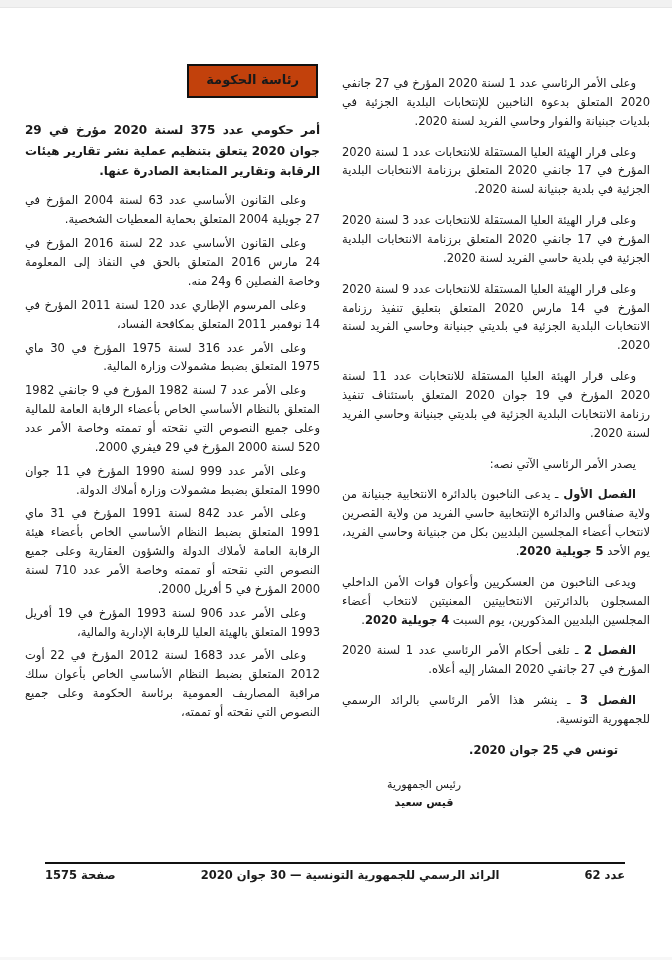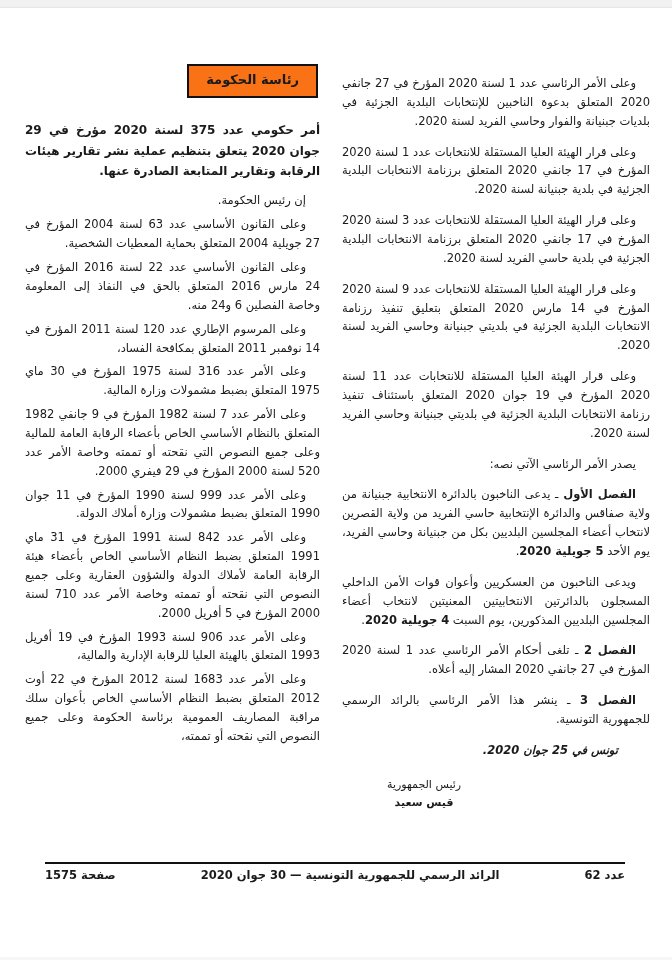--- a/index.html
+++ b/index.html
@@ -23,29 +23,29 @@
   .content{
     position:absolute;top:60px;right:22px;left:25px;
     display:flex;gap:22px;direction:rtl;
     align-items:flex-start;
   }
   .col{font-size:11.5px;line-height:1.64;text-align:justify;}
   .col-first{width:308px;padding-top:14px;}   
   .col-second{width:295px;padding-top:4px;}   
   .para{text-indent:14px;margin:0 0 12px 0;}
   .col-second .para{margin-bottom:5px;}
-  .para.dateline{text-indent:32px;margin-top:12px;font-style:italic;}
+  .para.dateline{text-indent:32px;margin-top:12px;}
   .b{font-weight:bold;}
   .section-box{
     width:fit-content;
     margin:0 2px 0 auto;      
     border:2px solid #111;
     padding:3px 17px 6px 17px;
     font-weight:bold;font-size:13px;
-    background:#f97316;
+    background:#c2410c;
     text-indent:0;
   }
   .decree-title{
     margin:22px 0 10px 0;
     font-weight:bold;
     font-size:12px;
     line-height:1.7;
     text-align:justify;
   }
   .signature{
@@ -99,21 +99,20 @@
         <div class="sig-name">قيس سعيد</div>
       </div>
     </div>
 
     <div class="col col-second">
       <div class="section-box">
         <span>رئاسة الحكومة</span>
       </div>
       <div class="decree-title">أمر حكومي عدد 375 لسنة 2020 مؤرخ في 29 جوان 2020 يتعلق بتنظيم عملية نشر تقارير هيئات الرقابة وتقارير المتابعة الصادرة عنها.</div>
       <div>
-          <div class="para"><span>إن رئيس الحكومة.</span></div>
           <div class="para"><span>وعلى القانون الأساسي عدد 63 لسنة 2004 المؤرخ في 27 جويلية 2004 المتعلق بحماية المعطيات الشخصية.</span></div>
           <div class="para"><span>وعلى القانون الأساسي عدد 22 لسنة 2016 المؤرخ في 24 مارس 2016 المتعلق بالحق في النفاذ إلى المعلومة وخاصة الفصلين 6 و24 منه.</span></div>
           <div class="para"><span>وعلى المرسوم الإطاري عدد 120 لسنة 2011 المؤرخ في 14 نوفمبر 2011 المتعلق بمكافحة الفساد،</span></div>
           <div class="para"><span>وعلى الأمر عدد 316 لسنة 1975 المؤرخ في 30 ماي 1975 المتعلق بضبط مشمولات وزارة المالية.</span></div>
           <div class="para"><span>وعلى الأمر عدد 7 لسنة 1982 المؤرخ في 9 جانفي 1982 المتعلق بالنظام الأساسي الخاص بأعضاء الرقابة العامة للمالية وعلى جميع النصوص التي نقحته أو تممته وخاصة الأمر عدد 520 لسنة 2000 المؤرخ في 29 فيفري 2000.</span></div>
           <div class="para"><span>وعلى الأمر عدد 999 لسنة 1990 المؤرخ في 11 جوان 1990 المتعلق بضبط مشمولات وزارة أملاك الدولة.</span></div>
           <div class="para"><span>وعلى الأمر عدد 842 لسنة 1991 المؤرخ في 31 ماي 1991 المتعلق بضبط النظام الأساسي الخاص بأعضاء هيئة الرقابة العامة لأملاك الدولة والشؤون العقارية وعلى جميع النصوص التي نقحته أو تممته وخاصة الأمر عدد 710 لسنة 2000 المؤرخ في 5 أفريل 2000.</span></div>
           <div class="para"><span>وعلى الأمر عدد 906 لسنة 1993 المؤرخ في 19 أفريل 1993 المتعلق بالهيئة العليا للرقابة الإدارية والمالية،</span></div>
           <div class="para"><span>وعلى الأمر عدد 1683 لسنة 2012 المؤرخ في 22 أوت 2012 المتعلق بضبط النظام الأساسي الخاص بأعوان سلك مراقبة المصاريف العمومية برئاسة الحكومة وعلى جميع النصوص التي نقحته أو تممته،</span></div>
         </div>

